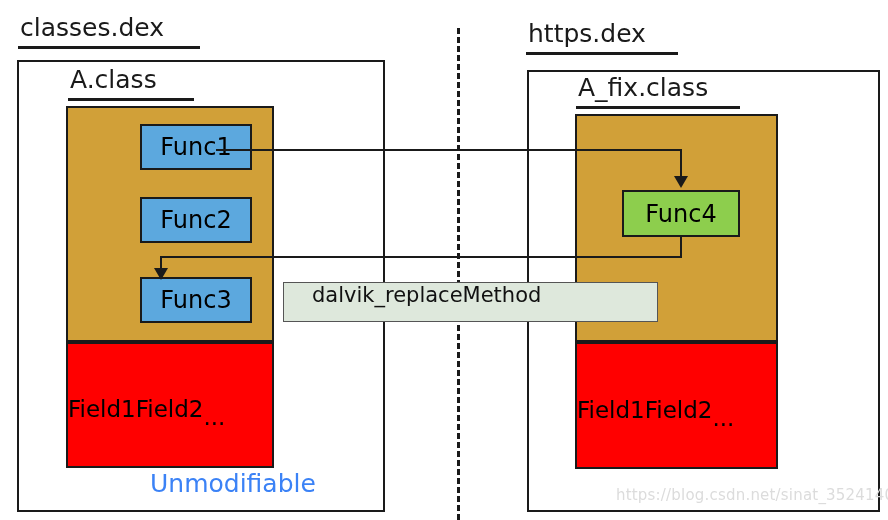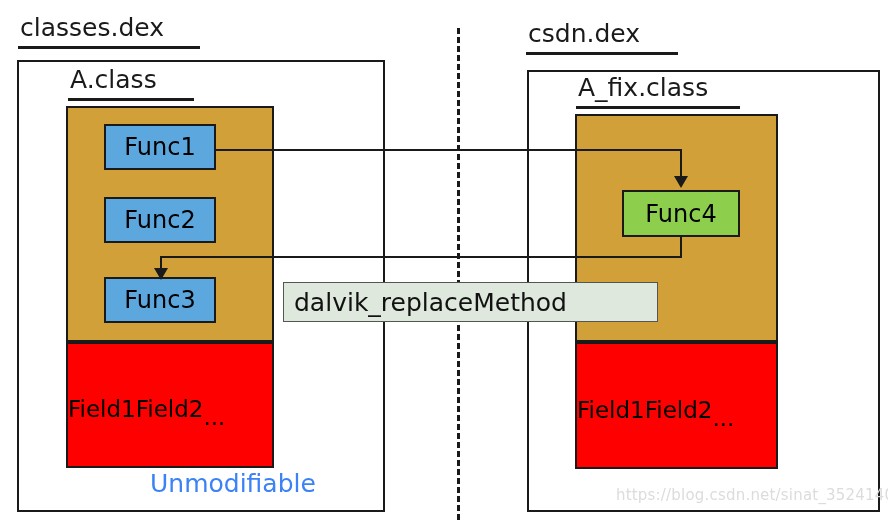--- a/index.html
+++ b/index.html
@@ -20,27 +20,27 @@
   .methods-block{background:#D1A038;border:2px solid #1a1a1a;}
   .fields-block{background:#FF0000;border:2px solid #1a1a1a;
                 display:flex;align-items:center;
                 justify-content:flex-start;padding-top:8px;}
   .field-line{font-size:23px;line-height:32px;color:#000;}
   .field-dots{font-size:23px;line-height:30px;margin-top:16px;color:#000;}
 
   
   .func{border:2px solid #1a1a1a;display:flex;align-items:center;
         justify-content:center;font-size:24px;color:#000;}
-  .func-blue{background:#5CA8DE;}
+  .func-blue{background:#5CA8DE;margin-left:36px;}
   .func-green{background:#8DCE4D;}
 
   
   .api-chip{background:#DEE8DC;border:1px solid #555;
-            display:flex;align-items:center;padding-left:10px;
-            font-size:25px;color:#111;white-space:nowrap;}
+            display:flex;align-items:flex-start;padding-left:28px;
+            font-size:21px;color:#111;white-space:nowrap;}
 
   
   .caption{font-size:25px;line-height:28px;white-space:nowrap;color:#3b82f6;}
 
   
   .divider{border-left:3px dashed #1a1a1a;width:0;}
 
   
   .h-line{background:#1a1a1a;height:2px;}
   .v-line{background:#1a1a1a;width:2px;}
@@ -78,21 +78,21 @@
     <span>Func2</span>
   </div>
   <div class="abs func func-blue" style="left:104px;top:277px;width:112px;height:46px;">
     <span>Func3</span>
   </div>
 
   <div class="abs caption" style="left:150px;top:470px;">Unmodifiable</div>
 
   <div class="abs divider" style="left:457px;top:28px;height:492px;"></div>
 
-  <div class="abs title" style="left:528px;top:20px;">csdn.dex</div>
+  <div class="abs title" style="left:528px;top:20px;">https.dex</div>
   <div class="abs rule" style="left:526px;top:52px;width:152px;"></div>
 
   <div class="abs dex-box" style="left:527px;top:70px;width:353px;height:442px;"></div>
 
   <div class="abs title" style="left:578px;top:74px;">A_fix.class</div>
   <div class="abs rule" style="left:576px;top:106px;width:164px;"></div>
 
   <div class="abs methods-block" style="left:575px;top:114px;width:203px;height:228px;"></div>
 
   <div class="abs fields-block" style="left:575px;top:342px;width:203px;height:127px;">

